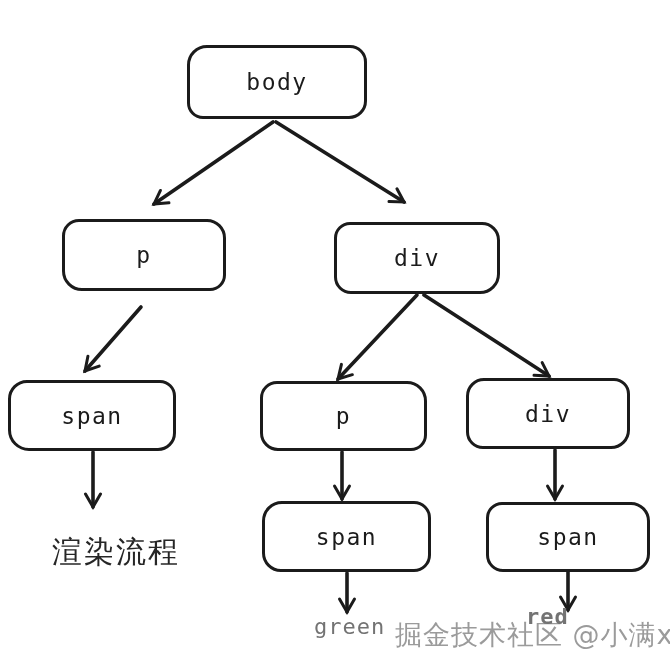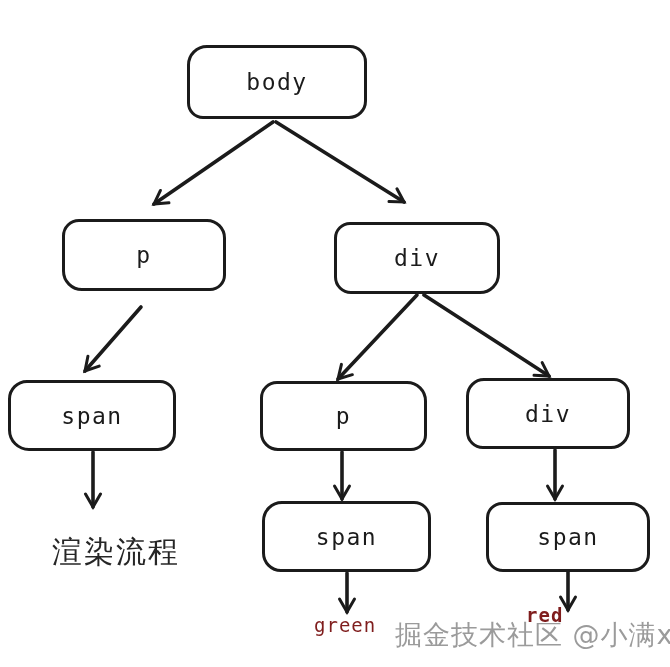--- a/index.html
+++ b/index.html
@@ -31,22 +31,22 @@
     display: flex;
     align-items: center;
     justify-content: center;
     font-size: 23px;
     letter-spacing: 1.5px;
     color: #1b1b1b;
     font-family: "DejaVu Sans Mono", "Liberation Mono", monospace;
   }
   .leaf-label {
     position: absolute;
-    color: #7f1d1d;
-    font-size: 19px;
+    color: #737373;
+    font-size: 22px;
     letter-spacing: 1px;
     white-space: nowrap;
     font-family: "DejaVu Sans Mono", "Liberation Mono", monospace;
   }
   .caption-cjk {
     position: absolute;
     color: #262626;
     font-size: 30px;
     letter-spacing: 2px;
     white-space: nowrap;

